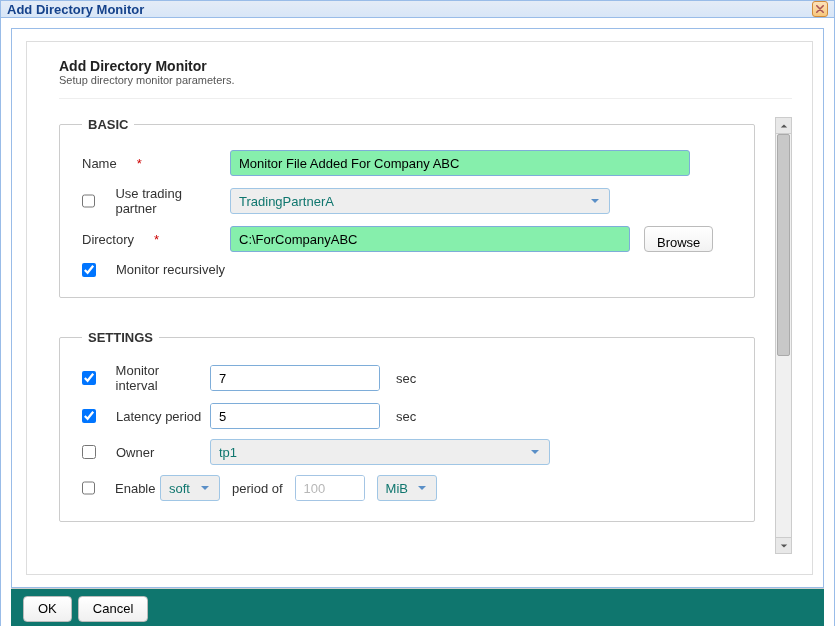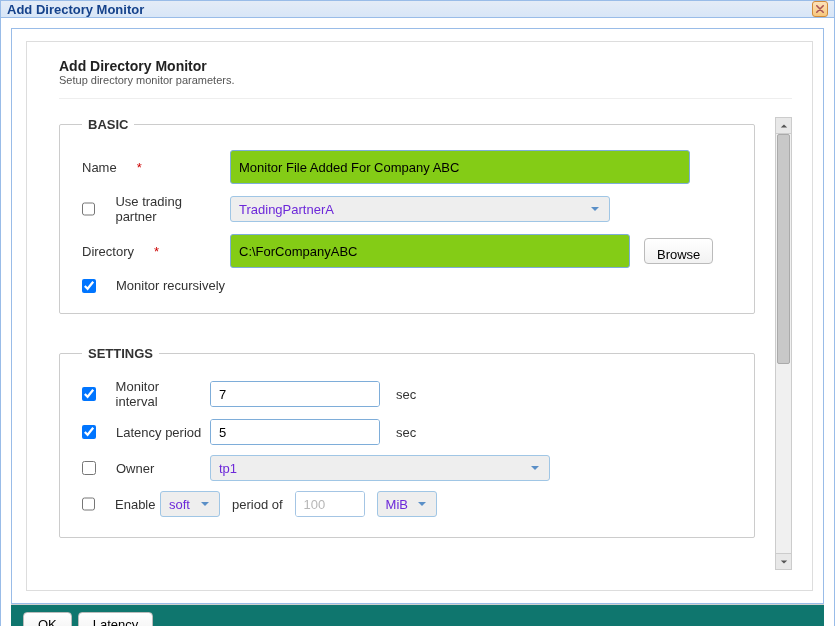--- a/index.html
+++ b/index.html
@@ -90,39 +90,39 @@
   font-weight: bold;
   font-size: 13px;
   padding: 0 6px;
   color: #333;
 }
 .row { display: flex; align-items: center; margin-bottom: 10px; gap: 8px; }
 .row:last-child { margin-bottom: 0; }
 .lbl { width: 140px; display: flex; align-items: center; gap: 20px; }
 .req { color: #c00; }
 input[type="text"].txt {
-  height: 34px; border: 1px solid #7eadd9; border-radius: 3px;
-  padding: 0 8px; font-size: 13px; background:#84cc16;
+  height: 26px; border: 1px solid #7eadd9; border-radius: 3px;
+  padding: 0 8px; font-size: 13px; background:#86efac;
 }
 .txt.w-lg { width: 460px; }
 .txt.w-md { width: 400px; }
 .browse-btn {
   height: 26px; padding: 8px 12px;
   border: 1px solid #bbb; border-radius: 4px;
   background: linear-gradient(#fff,#f2f2f2);
   cursor: pointer; font-size: 13px; margin-left: 6px;
 }
 input[type="checkbox"].cb { width: 14px; height: 14px; }
 
 .select {
   height: 26px; border: 1px solid #a0c6e5; border-radius: 3px;
   display: flex; align-items: center; justify-content: space-between;
   padding: 0 6px 0 8px; background: #fff;
 }
-.select.disabled { background: #eee; color: #6d28d9; }
+.select.disabled { background: #eee; color: #0f766e; }
 .select .arrow { width:16px; display:flex; align-items:center; justify-content:center;}
 .select .arrow svg{ width:10px; height:10px; fill:#5a8fc7;}
 
 .spinner {
   display:flex; height:26px; width:170px;
   border:1px solid #7eadd9; border-radius:3px; overflow:hidden;
 }
 .spinner input {
   border:none; flex:1; padding:0 8px; font-size:13px; outline:none;
 }
@@ -302,16 +302,16 @@
                   <path d="M1 3 L5 7 L9 3 Z"></path>
                 </svg>
               </div>
           </div>
         </div>
       </div>
     </div>
 
     <div class="buttonbar">
       <button class="dlg-btn">OK</button>
-      <button class="dlg-btn">Latency</button>
+      <button class="dlg-btn">Cancel</button>
     </div>
   </div>
 </div>
 
 </body></html>

